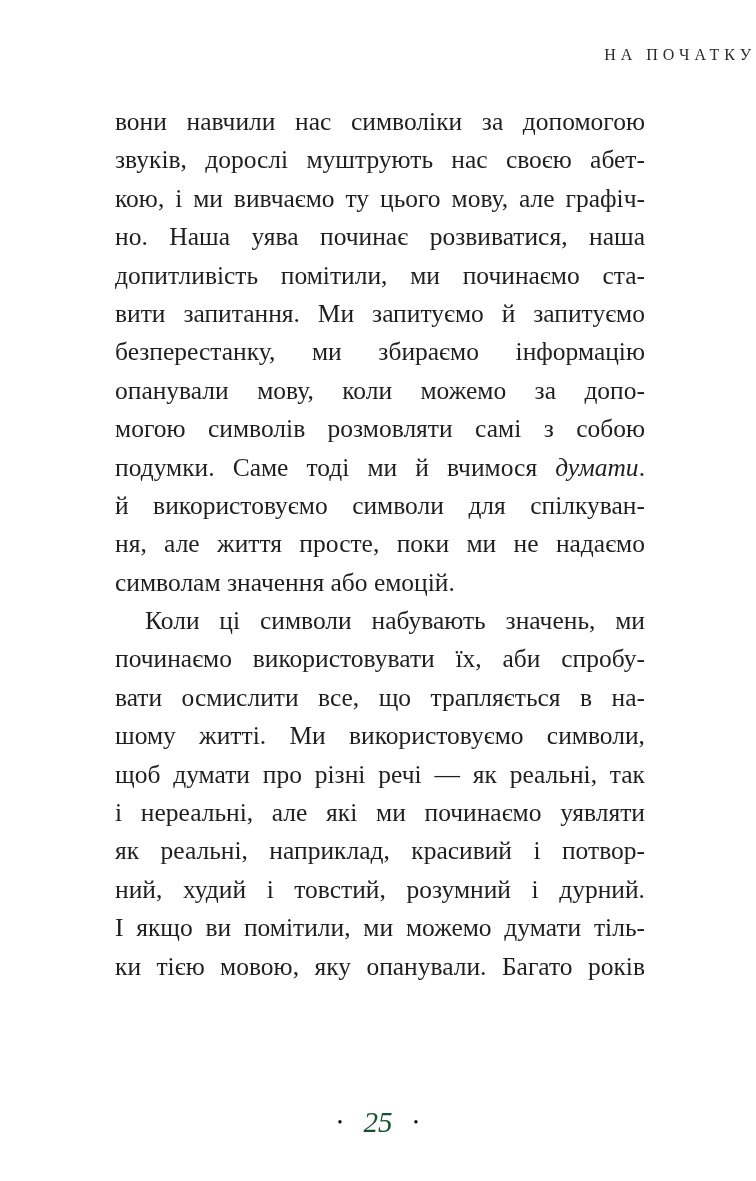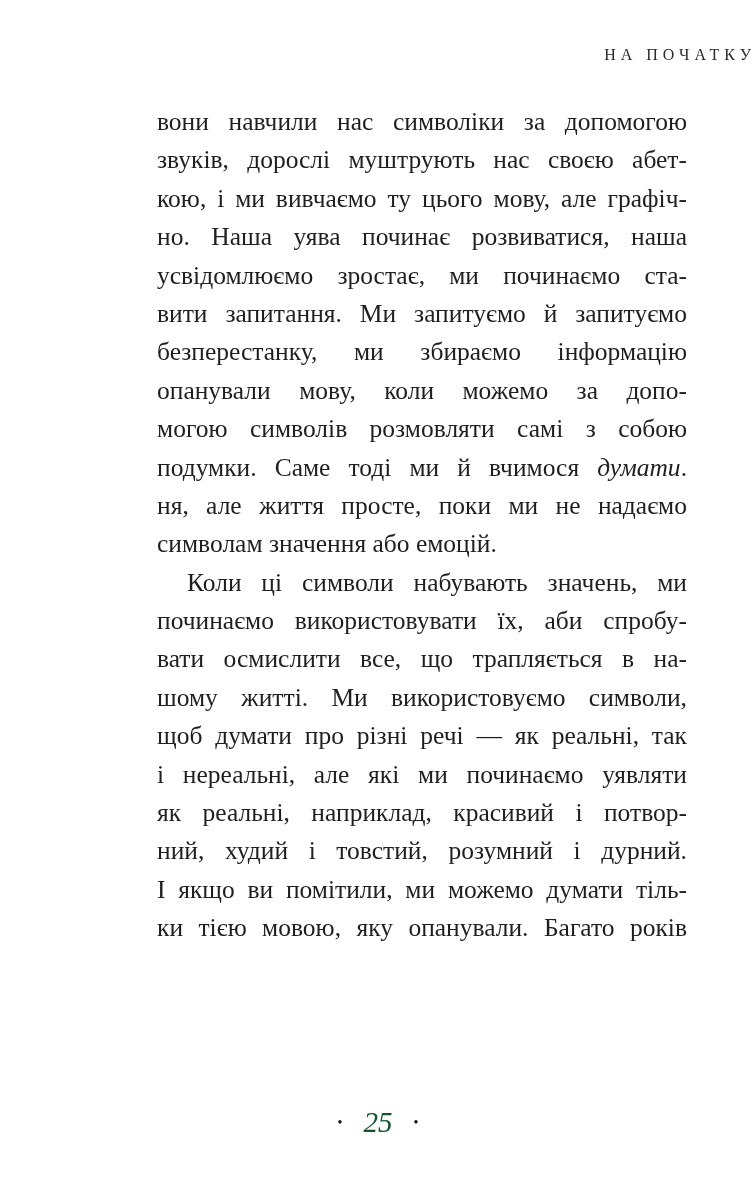--- a/index.html
+++ b/index.html
@@ -28,21 +28,20 @@
     color: #2a2a2a;
     text-indent: 5px; 
   }
   .body-text {
     position: absolute;
     top: 103px;
     left: 115px;
     width: 530px;
     font-size: 25.5px;
     line-height: 38.4px;
-    margin-left: 42px;
   }
   .line {
     height: 38.4px;
     overflow: hidden;
     text-align: justify;
     text-align-last: justify;
     white-space: normal;
   }
   .line.indent {
     padding-left: 30px;
@@ -80,26 +79,27 @@
 
 <div class="page">
 
   <div class="running-head">НА ПОЧАТКУ</div>
 
   <div class="body-text">
       <div class="line"><span>вони навчили нас символіки за допомогою</span></div>
       <div class="line"><span>звуків, дорослі муштрують нас своєю абет-</span></div>
       <div class="line"><span>кою, і ми вивчаємо ту цього мову, але графіч-</span></div>
       <div class="line"><span>но. Наша уява починає розвиватися, наша</span></div>
-      <div class="line"><span>усвідомлюємо зростає, ми починаємо ста-</span></div>
+      <div class="line"><span>допитливість помітили, ми починаємо ста-</span></div>
       <div class="line"><span>вити запитання. Ми запитуємо й запитуємо</span></div>
       <div class="line"><span>безперестанку, ми збираємо інформацію</span></div>
       <div class="line"><span>опанували мову, коли можемо за допо-</span></div>
       <div class="line"><span>могою символів розмовляти самі з собою</span></div>
       <div class="line"><span>подумки. Саме тоді ми й вчимося </span><i>думати</i><span>.</span></div>
+      <div class="line"><span>й використовуємо символи для спілкуван-</span></div>
       <div class="line"><span>ня, але життя просте, поки ми не надаємо</span></div>
       <div class="line para-end"><span>символам значення або емоцій.</span></div>
       <div class="line indent"><span>Коли ці символи набувають значень, ми</span></div>
       <div class="line"><span>починаємо використовувати їх, аби спробу-</span></div>
       <div class="line"><span>вати осмислити все, що трапляється в на-</span></div>
       <div class="line"><span>шому житті. Ми використовуємо символи,</span></div>
       <div class="line"><span>щоб думати про різні речі — як реальні, так</span></div>
       <div class="line"><span>і нереальні, але які ми починаємо уявляти</span></div>
       <div class="line"><span>як реальні, наприклад, красивий і потвор-</span></div>
       <div class="line"><span>ний, худий і товстий, розумний і дурний.</span></div>

